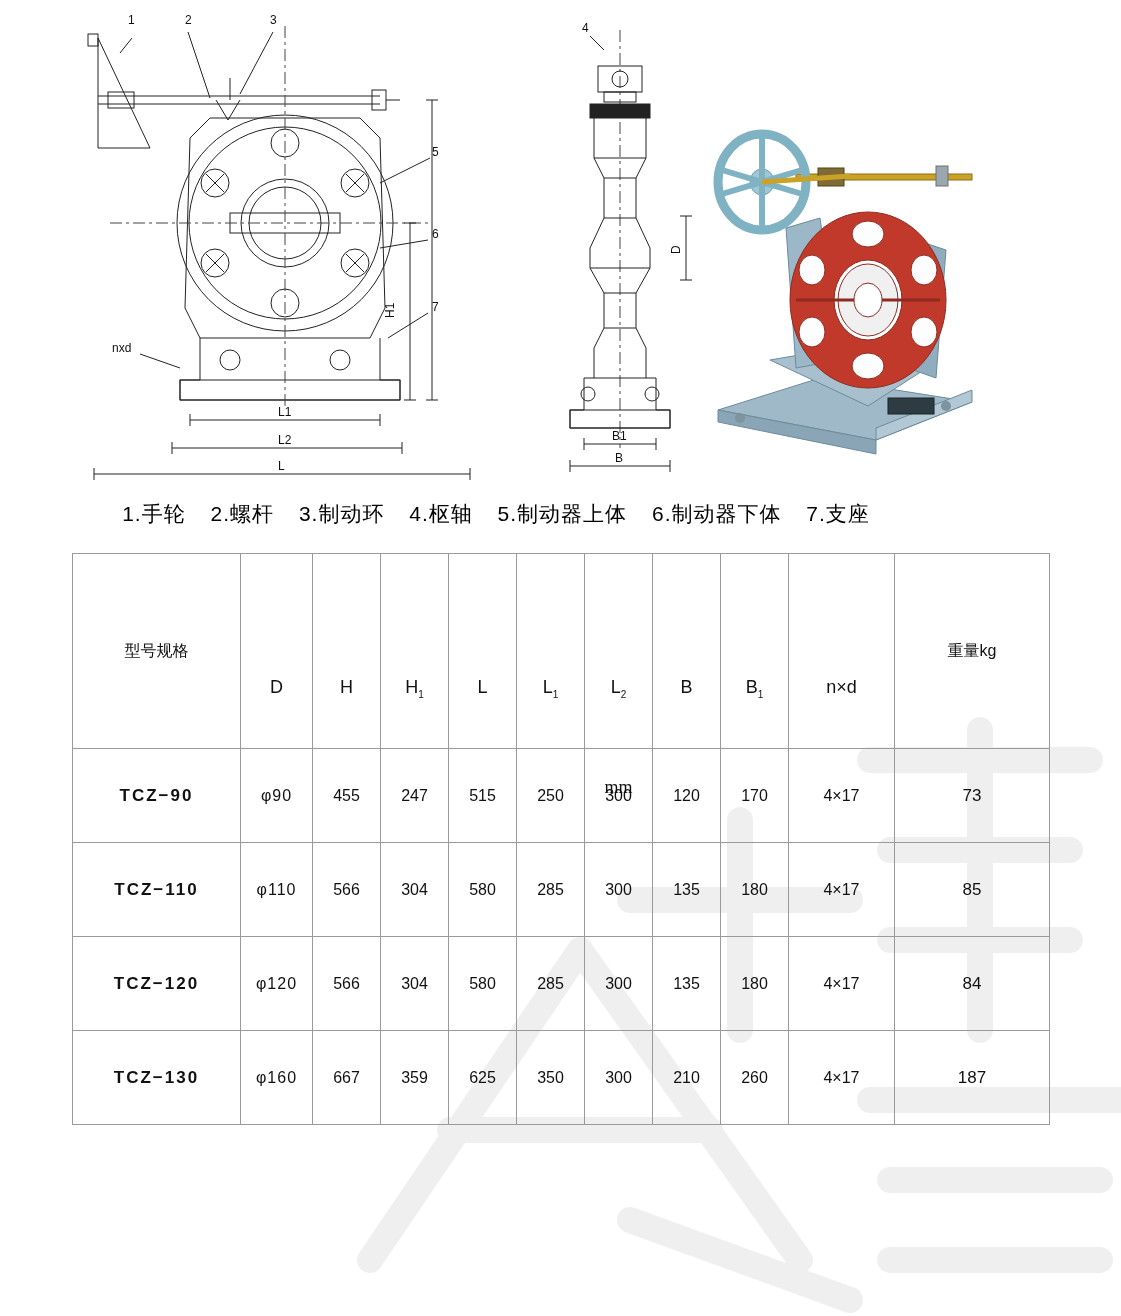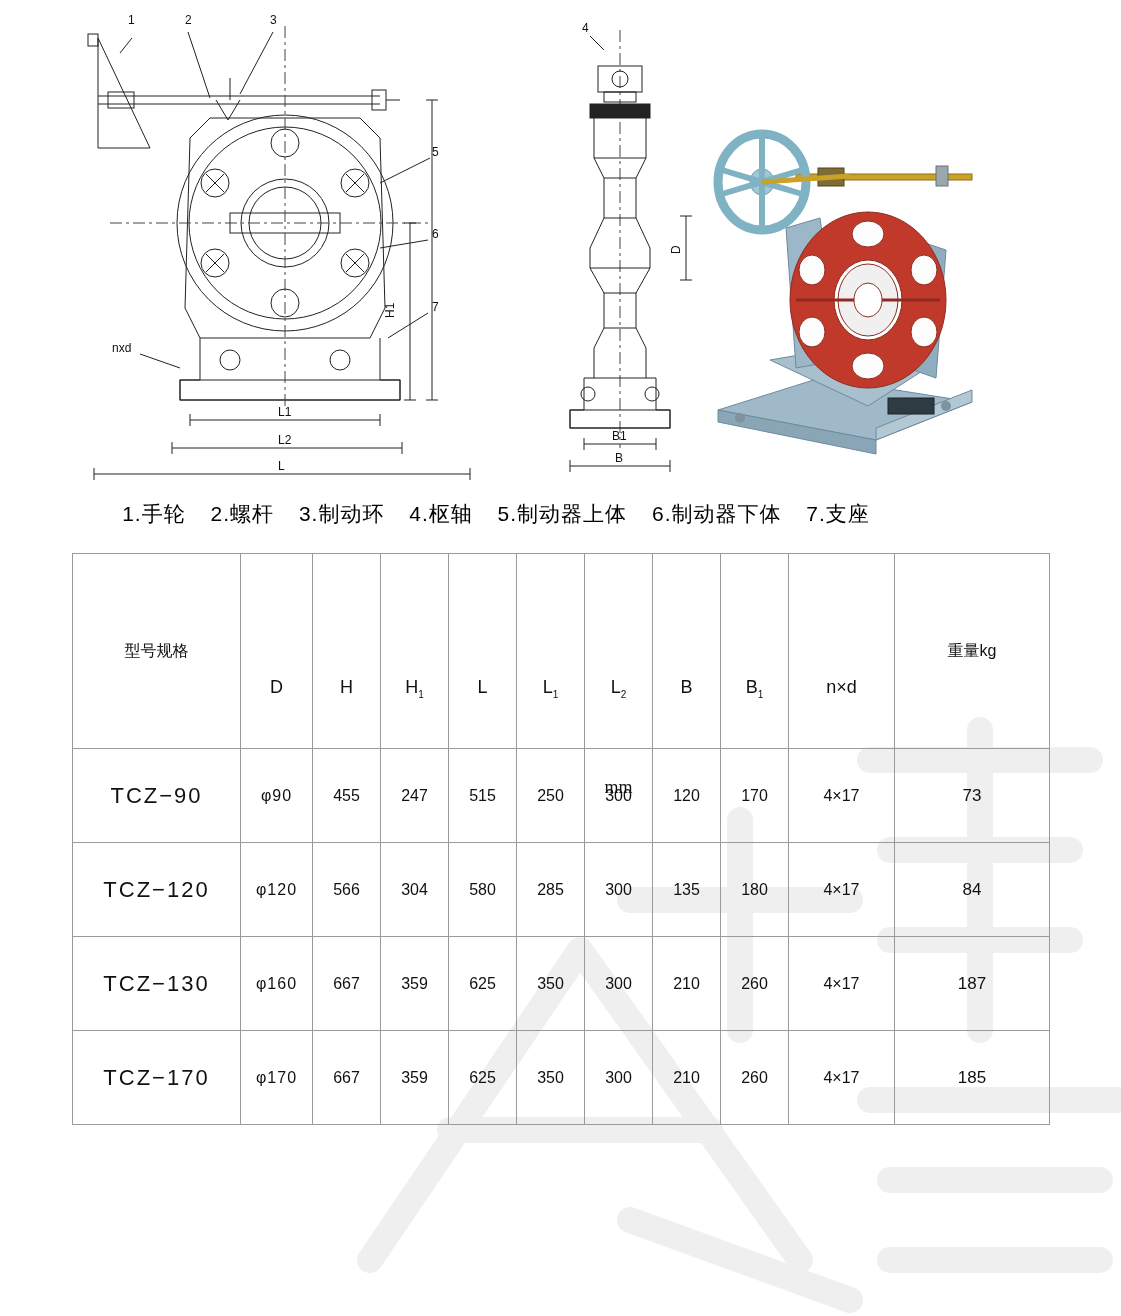--- a/index.html
+++ b/index.html
@@ -75,21 +75,21 @@
   
   .hdr-sym{
     position:absolute;top:26px;left:0;right:0;
     font-size:18px;
   }
   .hdr-mm{
     position:absolute;top:126px;left:0;right:0;
     font-size:18px;
     font-family:Liberation Serif, serif;
   }
-  .modelcell{font-size:22px;letter-spacing:2px;}
+  .modelcell{font-size:17px;letter-spacing:2px;font-weight:bold;}
   .weightcell{font-size:17px;text-align:center;}
   td.phi{letter-spacing:1px;}
 </style>
 </head>
 <body>
 
 <div class="watermark">
   <svg viewBox="0 0 800 620" xmlns="http://www.w3.org/2000/svg">
     <g fill="none" stroke="#d3d3d3" stroke-width="26" stroke-linecap="round" stroke-linejoin="round">
       <path d="M40 560 L250 250 L470 560"></path>
@@ -358,20 +358,33 @@
         <td class="phi">φ90</td>
         <td>455</td>
         <td>247</td>
         <td>515</td>
         <td>250</td>
         <td>300</td>
         <td>120</td>
         <td>170</td>
         <td>4×17</td>
         <td class="weightcell">73</td>
+      </tr>
+      <tr>
+        <td class="modelcell">TCZ−110</td>
+        <td class="phi">φ110</td>
+        <td>566</td>
+        <td>304</td>
+        <td>580</td>
+        <td>285</td>
+        <td>300</td>
+        <td>135</td>
+        <td>180</td>
+        <td>4×17</td>
+        <td class="weightcell">85</td>
       </tr>
       <tr>
         <td class="modelcell">TCZ−120</td>
         <td class="phi">φ120</td>
         <td>566</td>
         <td>304</td>
         <td>580</td>
         <td>285</td>
         <td>300</td>
         <td>135</td>
@@ -385,28 +398,15 @@
         <td>667</td>
         <td>359</td>
         <td>625</td>
         <td>350</td>
         <td>300</td>
         <td>210</td>
         <td>260</td>
         <td>4×17</td>
         <td class="weightcell">187</td>
       </tr>
-      <tr>
-        <td class="modelcell">TCZ−170</td>
-        <td class="phi">φ170</td>
-        <td>667</td>
-        <td>359</td>
-        <td>625</td>
-        <td>350</td>
-        <td>300</td>
-        <td>210</td>
-        <td>260</td>
-        <td>4×17</td>
-        <td class="weightcell">185</td>
-      </tr>
     </tbody>
   </table>
 </div>
 
 </body></html>

